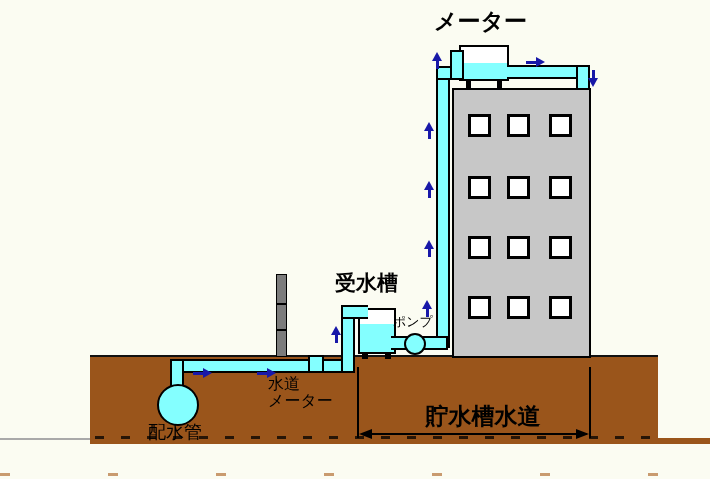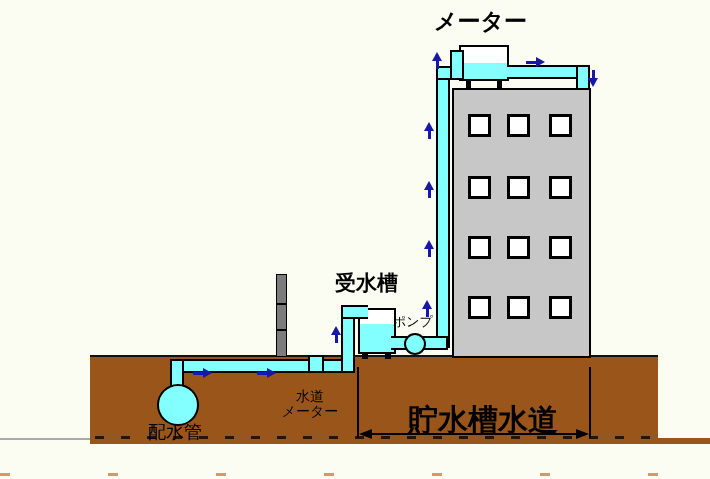--- a/index.html
+++ b/index.html
@@ -38,23 +38,23 @@
   <div class="abs" style="left:90px;top:438px;width:620px;height:6px;background:var(--c-ground,#9A551B)"></div>
   <div class="abs" style="left:0;top:438px;width:90px;height:2px;background:#A9A9A9"></div>
   <div class="abs" style="left:95px;top:436px;width:560px;height:3px;opacity:.75;background:repeating-linear-gradient(90deg,#000 0 9px,transparent 9px 26px)"></div>
   <div class="abs" style="left:0;top:473px;width:710px;height:3px;background:repeating-linear-gradient(90deg,#C99B6F 0 10px,transparent 10px 108px)"></div>
 
   <div class="tick" style="left:357px;top:367px;height:71px"></div>
   <div class="tick" style="left:589px;top:367px;height:71px"></div>
   <div class="dimline" style="left:362px;top:433px;width:225px"></div>
   <div class="dimhead-l" style="left:359px;top:429px"></div>
   <div class="dimhead-r" style="left:576px;top:429px"></div>
-  <div class="cjk big" style="left:357px;top:404px;width:252px;text-align:center;font-size:30px">貯水槽水道</div>
+  <div class="cjk big" style="left:357px;top:404px;width:252px;text-align:center;font-size:23px">貯水槽水道</div>
 
-  <div class="cjk" style="left:268px;top:389px;width:84px;text-align:center;font-size:14px">
+  <div class="cjk" style="left:268px;top:375px;width:84px;font-size:16px">
     <div>水道</div>
     <div>メーター</div>
   </div>
   <div class="cjk" style="left:148px;top:423px;font-size:18px">配水管</div>
 
   <div class="abs" style="left:276px;top:274px;width:11px;height:83px;background:var(--c-pole,#7C7C7C);border:1px solid #000">
     <div class="abs" style="left:0;top:28px;width:100%;height:2px;background:#000"></div>
     <div class="abs" style="left:0;top:54px;width:100%;height:2px;background:#000"></div>
   </div>
 

